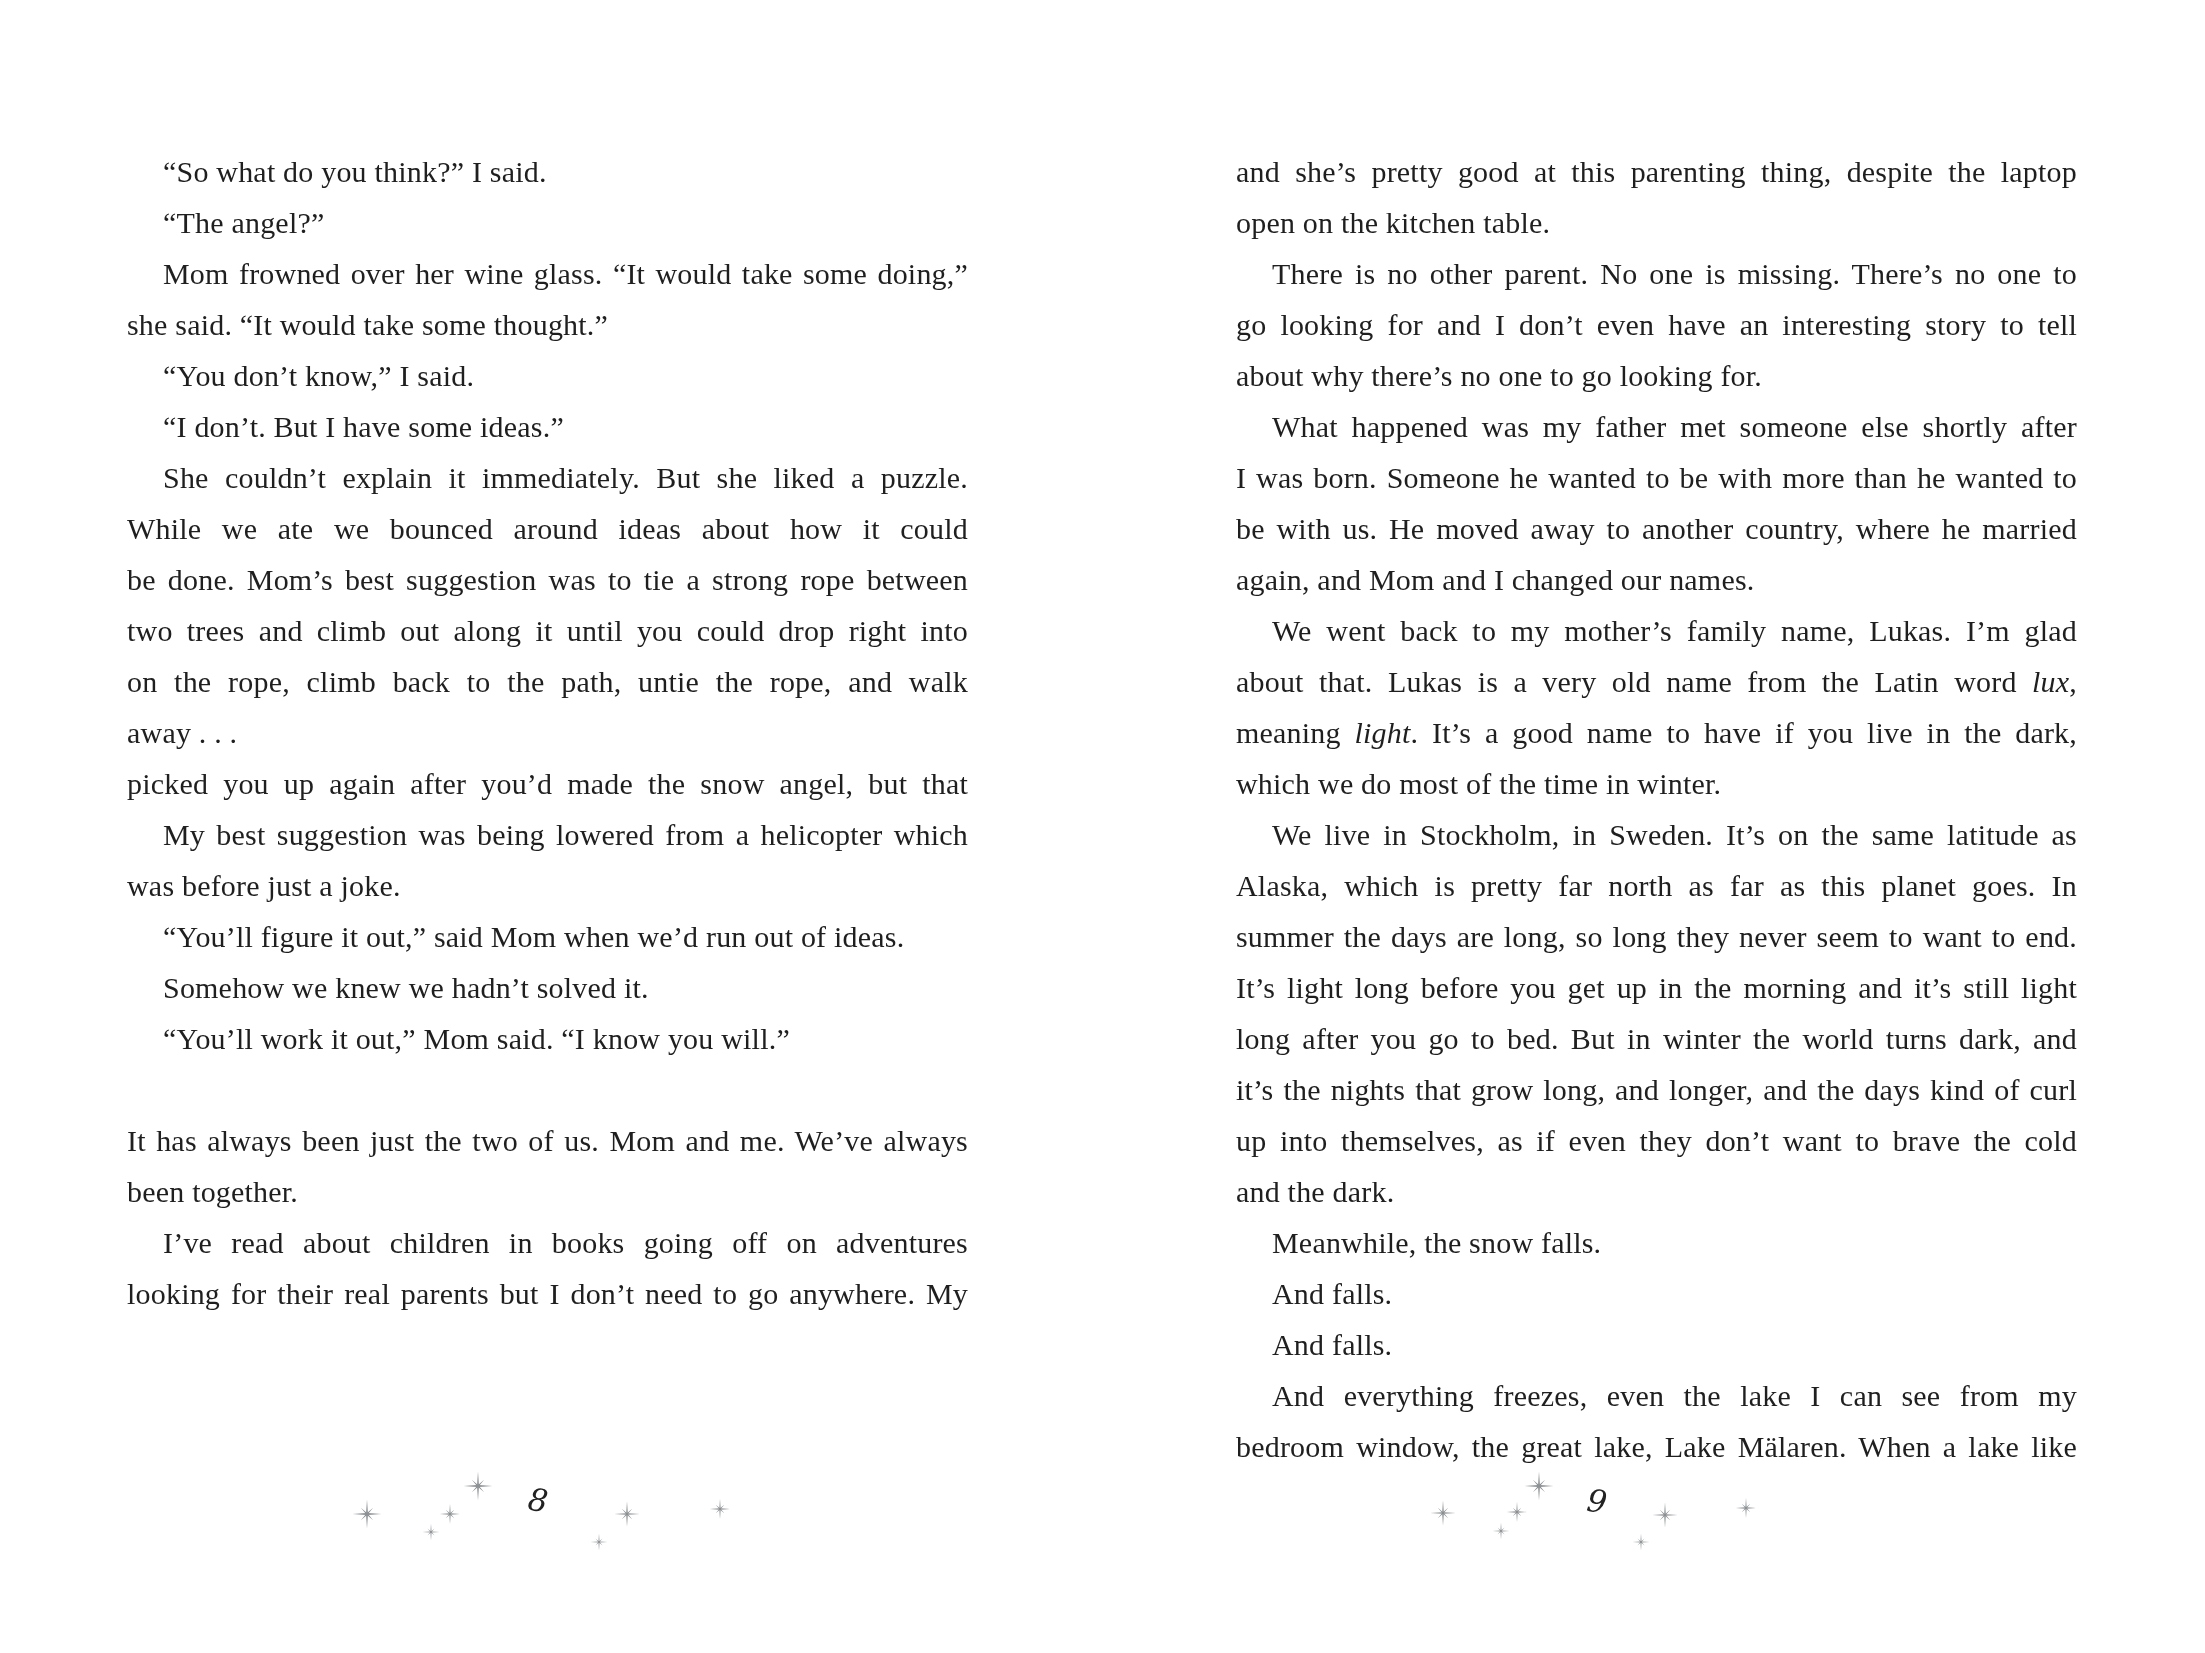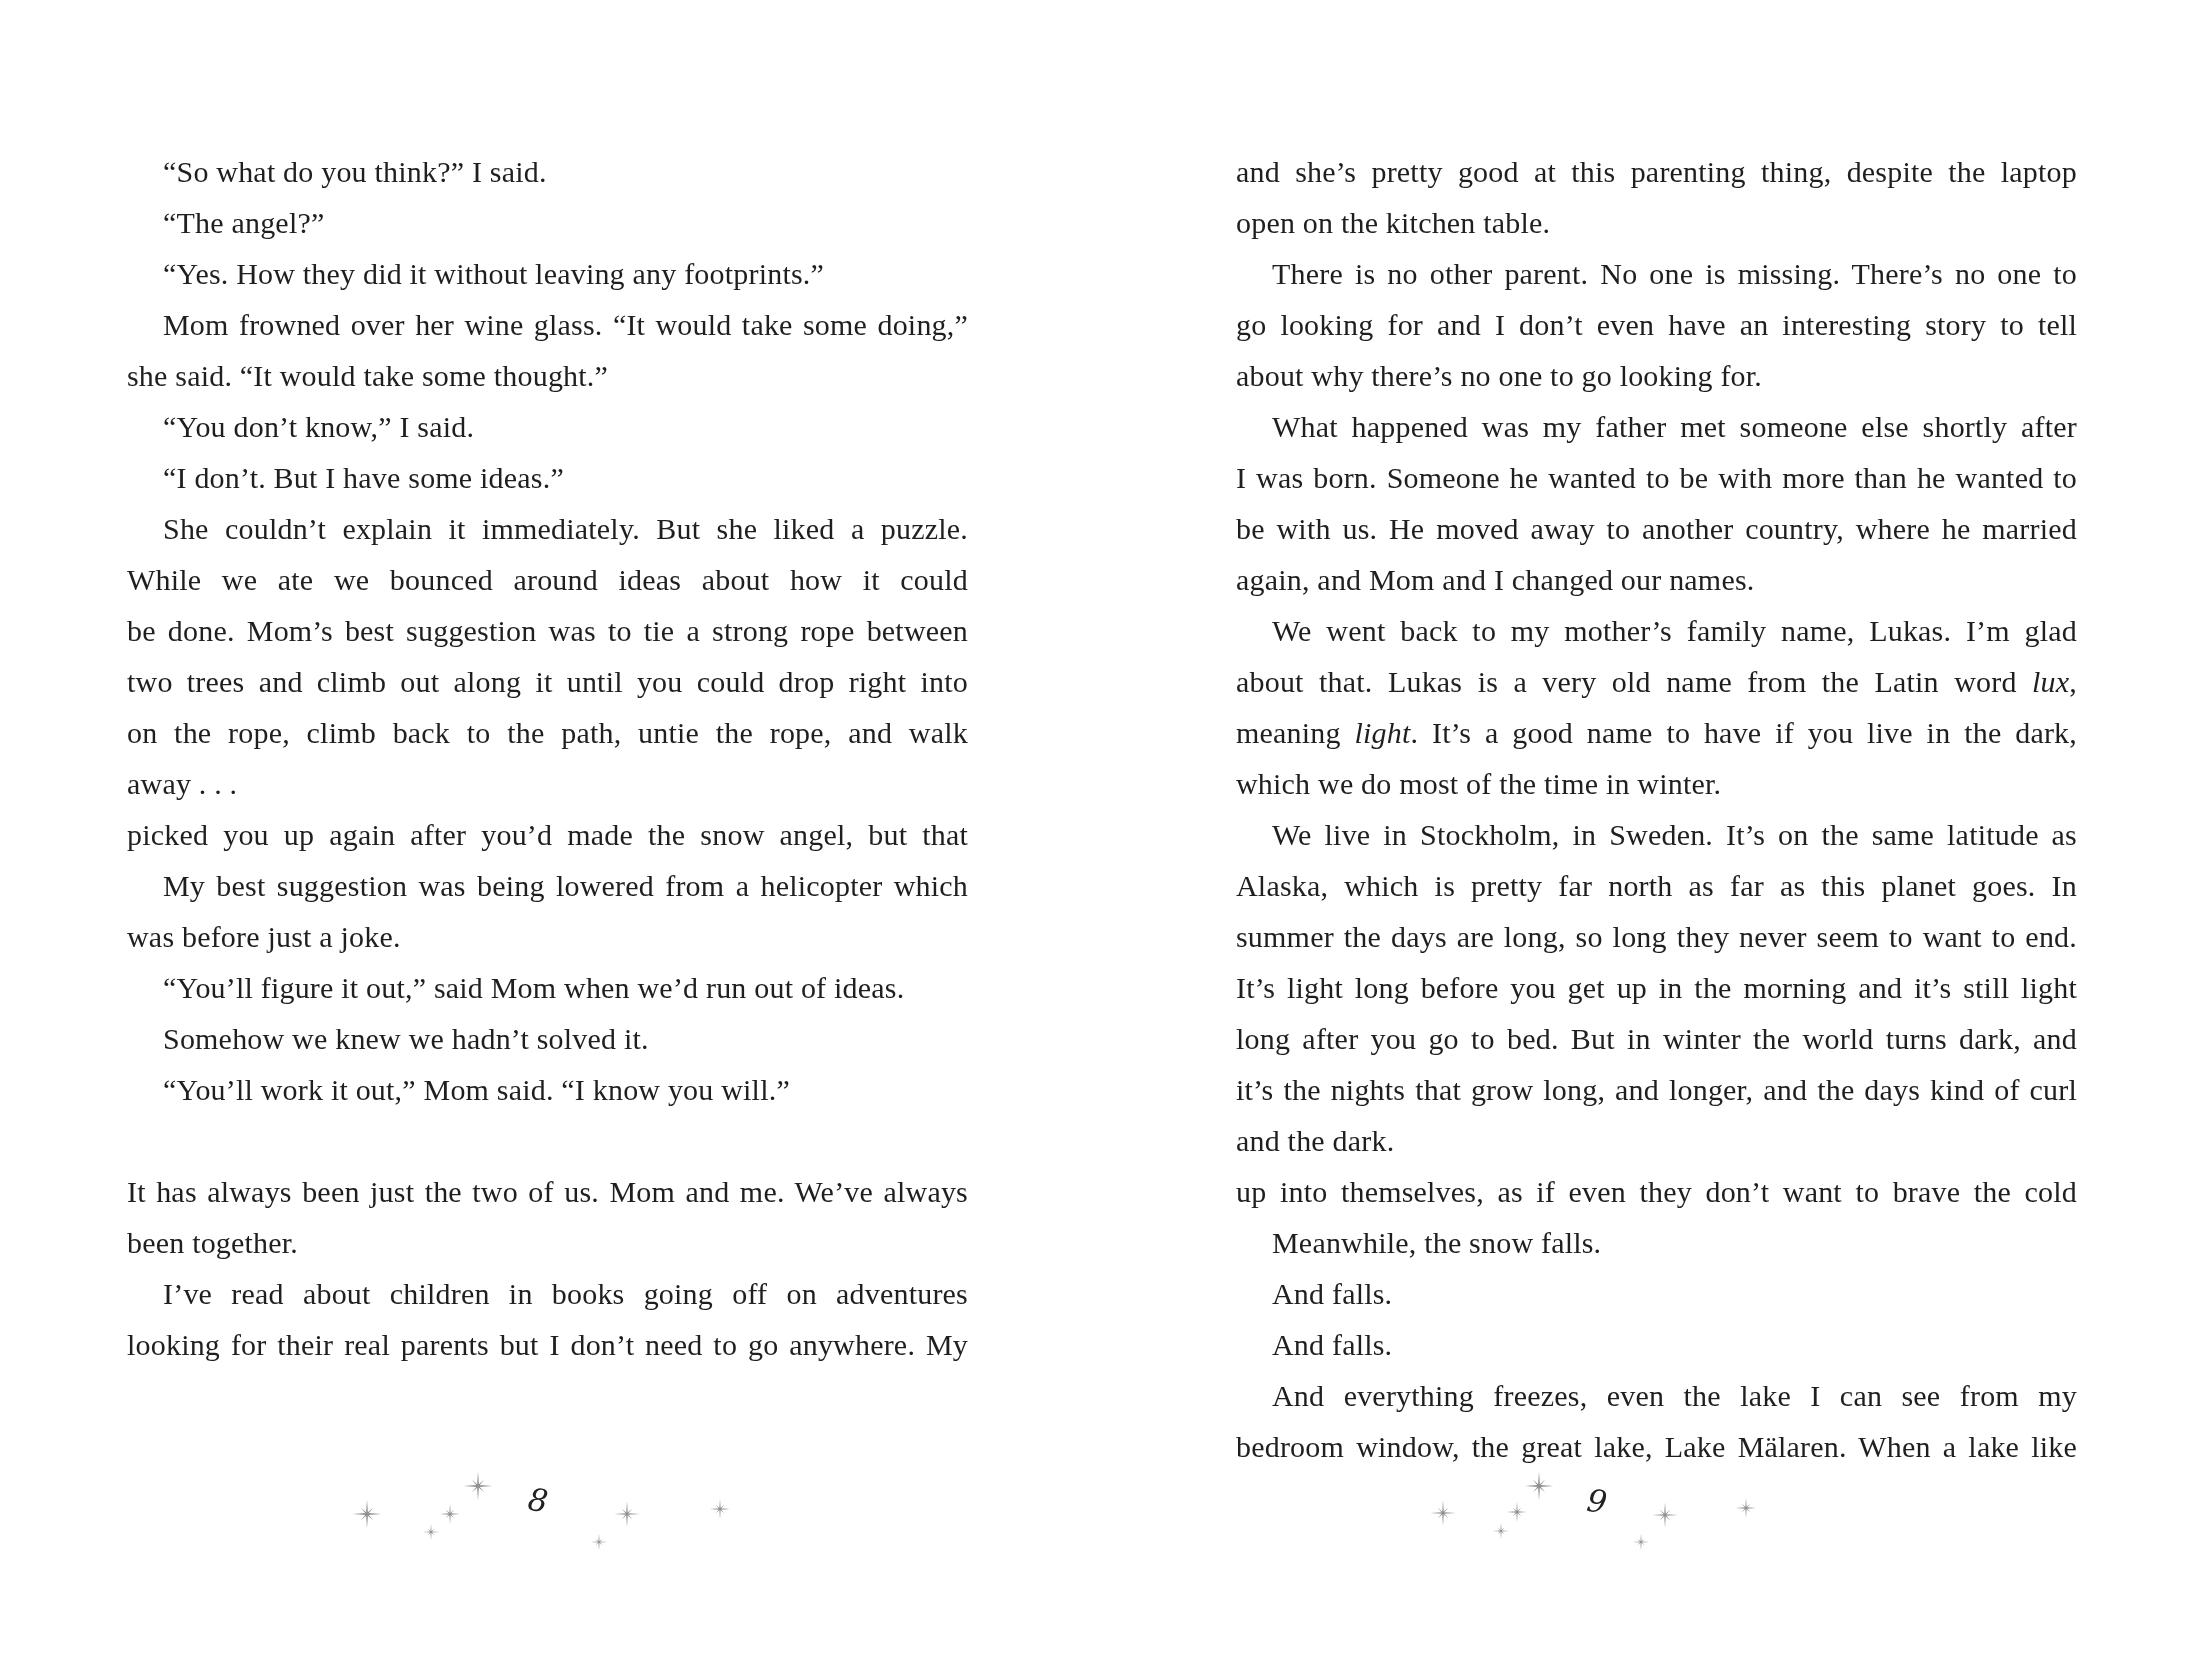--- a/index.html
+++ b/index.html
@@ -53,21 +53,20 @@
       <path transform="rotate(45 50 50)" d="M50 20 L52.4 47.6 L80 50 L52.4 52.4 L50 80 L47.6 52.4 L20 50 L47.6 47.6 Z"></path>
     </g>
   </defs>
 </svg>
 
 <div class="spread">
 
   <div class="page page-left">
       <div class="line indent">“So what do you think?” I said.</div>
       <div class="line indent">“The angel?”</div>
-      <div class="line indent">“Yes. How they did it without leaving any footprints.”</div>
       <div class="line indent just">Mom frowned over her wine glass. “It would take some doing,”</div>
       <div class="line">she said. “It would take some thought.”</div>
       <div class="line indent">“You don’t know,” I said.</div>
       <div class="line indent">“I don’t. But I have some ideas.”</div>
       <div class="line indent just">She couldn’t explain it immediately. But she liked a puzzle.</div>
       <div class="line just">While we ate we bounced around ideas about how it could</div>
       <div class="line just">be done. Mom’s best suggestion was to tie a strong rope between</div>
       <div class="line just">two trees and climb out along it until you could drop right into</div>
       <div class="line just">on the rope, climb back to the path, untie the rope, and walk</div>
       <div class="line">away . . .</div>
@@ -97,22 +96,22 @@
       <div class="line indent just">We went back to my mother’s family name, Lukas. I’m glad</div>
       <div class="line just">about that. Lukas is a very old name from the Latin word <i>lux</i>,</div>
       <div class="line just">meaning <i>light</i>. It’s a good name to have if you live in the dark,</div>
       <div class="line">which we do most of the time in winter.</div>
       <div class="line indent just">We live in Stockholm, in Sweden. It’s on the same latitude as</div>
       <div class="line just">Alaska, which is pretty far north as far as this planet goes. In</div>
       <div class="line just">summer the days are long, so long they never seem to want to end.</div>
       <div class="line just">It’s light long before you get up in the morning and it’s still light</div>
       <div class="line just">long after you go to bed. But in winter the world turns dark, and</div>
       <div class="line just">it’s the nights that grow long, and longer, and the days kind of curl</div>
+      <div class="line just">up into themselves, as if even they don’t want to brave the cold</div>
       <div class="line">and the dark.</div>
-      <div class="line just">up into themselves, as if even they don’t want to brave the cold</div>
       <div class="line indent">Meanwhile, the snow falls.</div>
       <div class="line indent">And falls.</div>
       <div class="line indent">And falls.</div>
       <div class="line indent just">And everything freezes, even the lake I can see from my</div>
       <div class="line just">bedroom window, the great lake, Lake Mälaren. When a lake like</div>
     </div>
 
   <div class="footer footer-left">
     <svg class="star" style="left:240px;top:59px;width:29px;height:29px" viewBox="0 0 100 100">
         <use href="#sparkle"></use>

